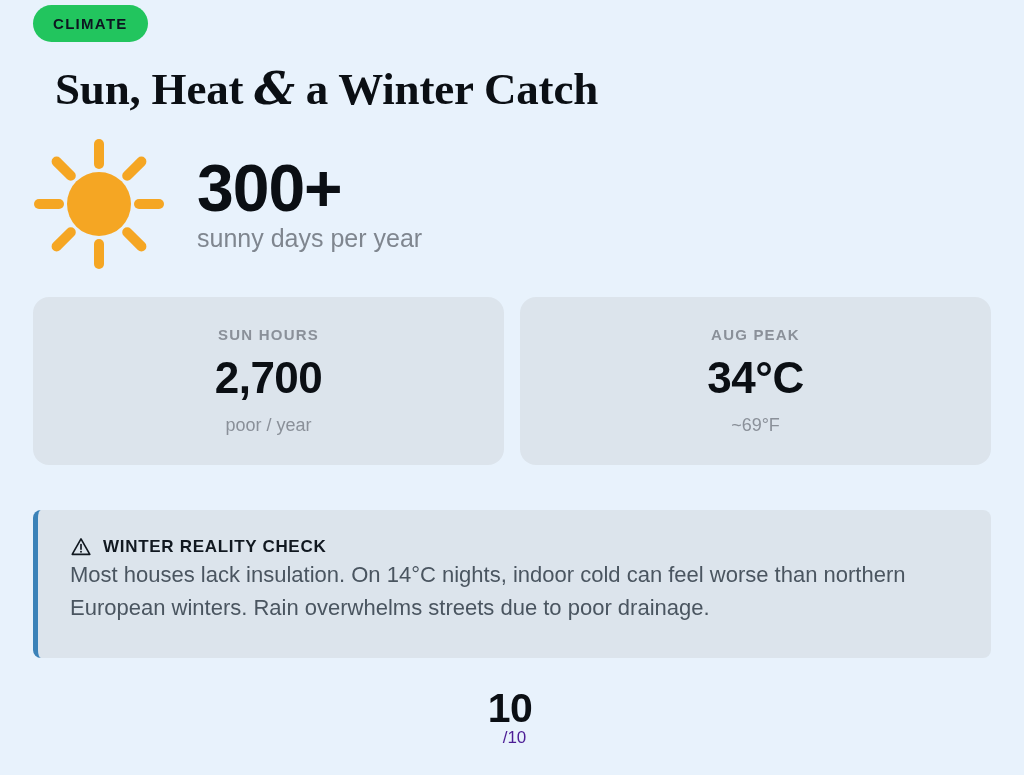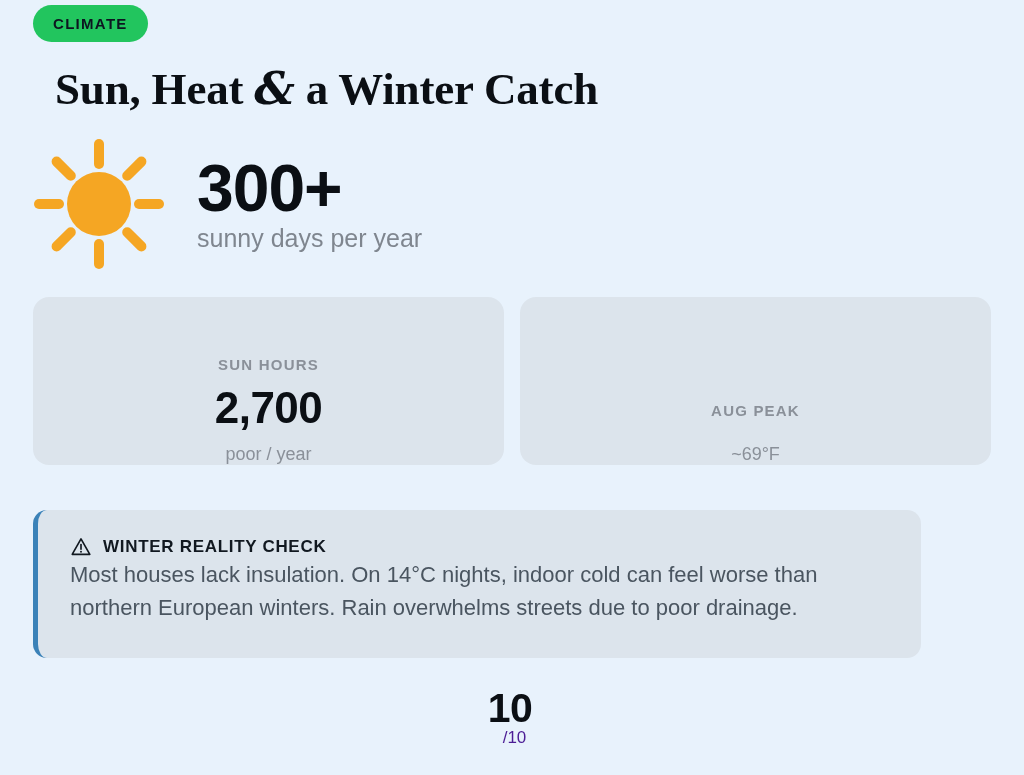--- a/index.html
+++ b/index.html
@@ -102,21 +102,21 @@
     gap: 16px;
   }
   .card {
     flex: 1 1 0;
     height: 168px;
     background: #dce4ec;
     border-radius: 16px;
     display: flex;
     flex-direction: column;
     align-items: center;
-    justify-content: flex-end;
+    justify-content: center;
     text-align: center;
   }
   .card-label {
     font-size: 15px;
     font-weight: bold;
     letter-spacing: 1.2px;
     color: #8a9099;
     margin-bottom: 12px;
   }
   .card-value {
@@ -130,24 +130,24 @@
     margin-top: 13px;
     font-size: 18px;
     color: #8a9099;
   }
 
   
   .alert {
     position: absolute;
     left: 33px;
     top: 510px;
-    width: 888px;
+    width: 958px;
     height: 148px;
     background: #dce4ec;
-    border-radius: 14px;
+    border-radius: 8px;
     border-left: 5px solid #3b82b8;
     padding: 26px 30px 0 32px;
   }
   .alert-head {
     display: flex;
     align-items: center;
     gap: 11px;
   }
   .warn-icon {
     width: 22px;
@@ -236,20 +236,21 @@
   </div>
 
   <div class="cards">
     <div class="card">
       <div class="card-label">SUN HOURS</div>
       <div class="card-value">2,700</div>
       <div class="card-sub">poor / year</div>
     </div>
     <div class="card">
       <div class="card-label">AUG PEAK</div>
+      <div class="card-value">34°C</div>
       <div class="card-sub">~69°F</div>
     </div>
   </div>
 
   <div class="alert">
     <div class="alert-head">
       <svg class="warn-icon" viewBox="0 0 24 24" aria-hidden="true">
         <path d="M12 3.2 L21.6 20 H2.4 Z" fill="none" stroke="#111820" stroke-width="1.8" stroke-linejoin="round"></path>
         <line x1="12" y1="9.3" x2="12" y2="14.4" stroke="#111820" stroke-width="1.8" stroke-linecap="round"></line>
         <circle cx="12" cy="17.2" r="1.05" fill="#111820"></circle>

